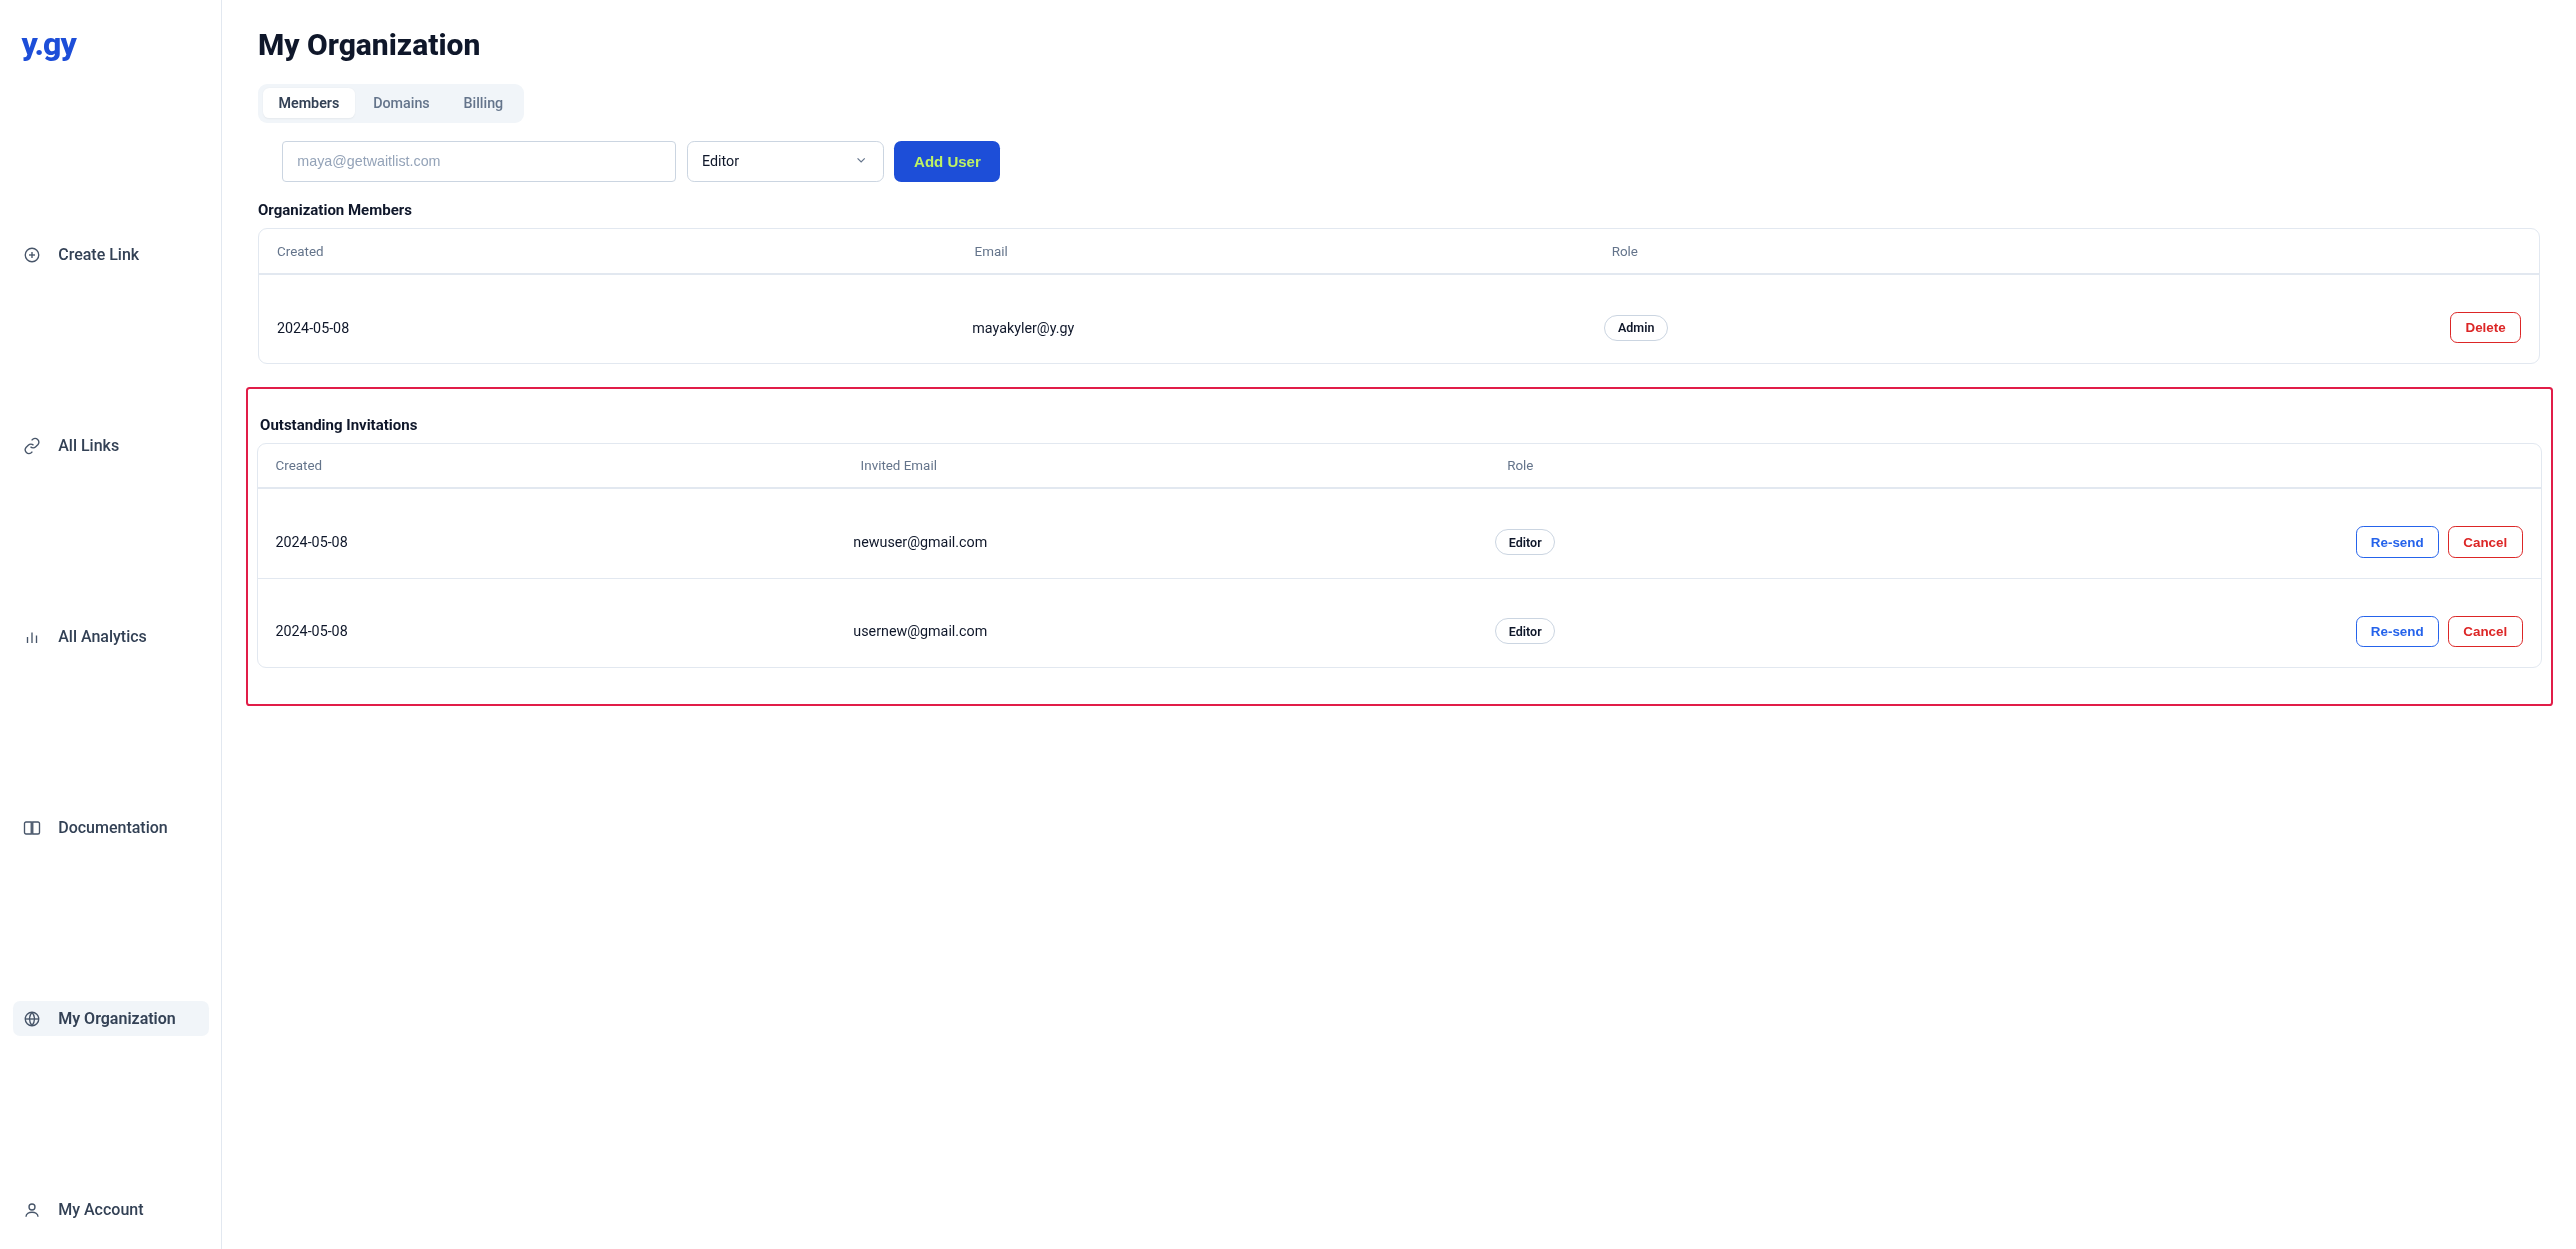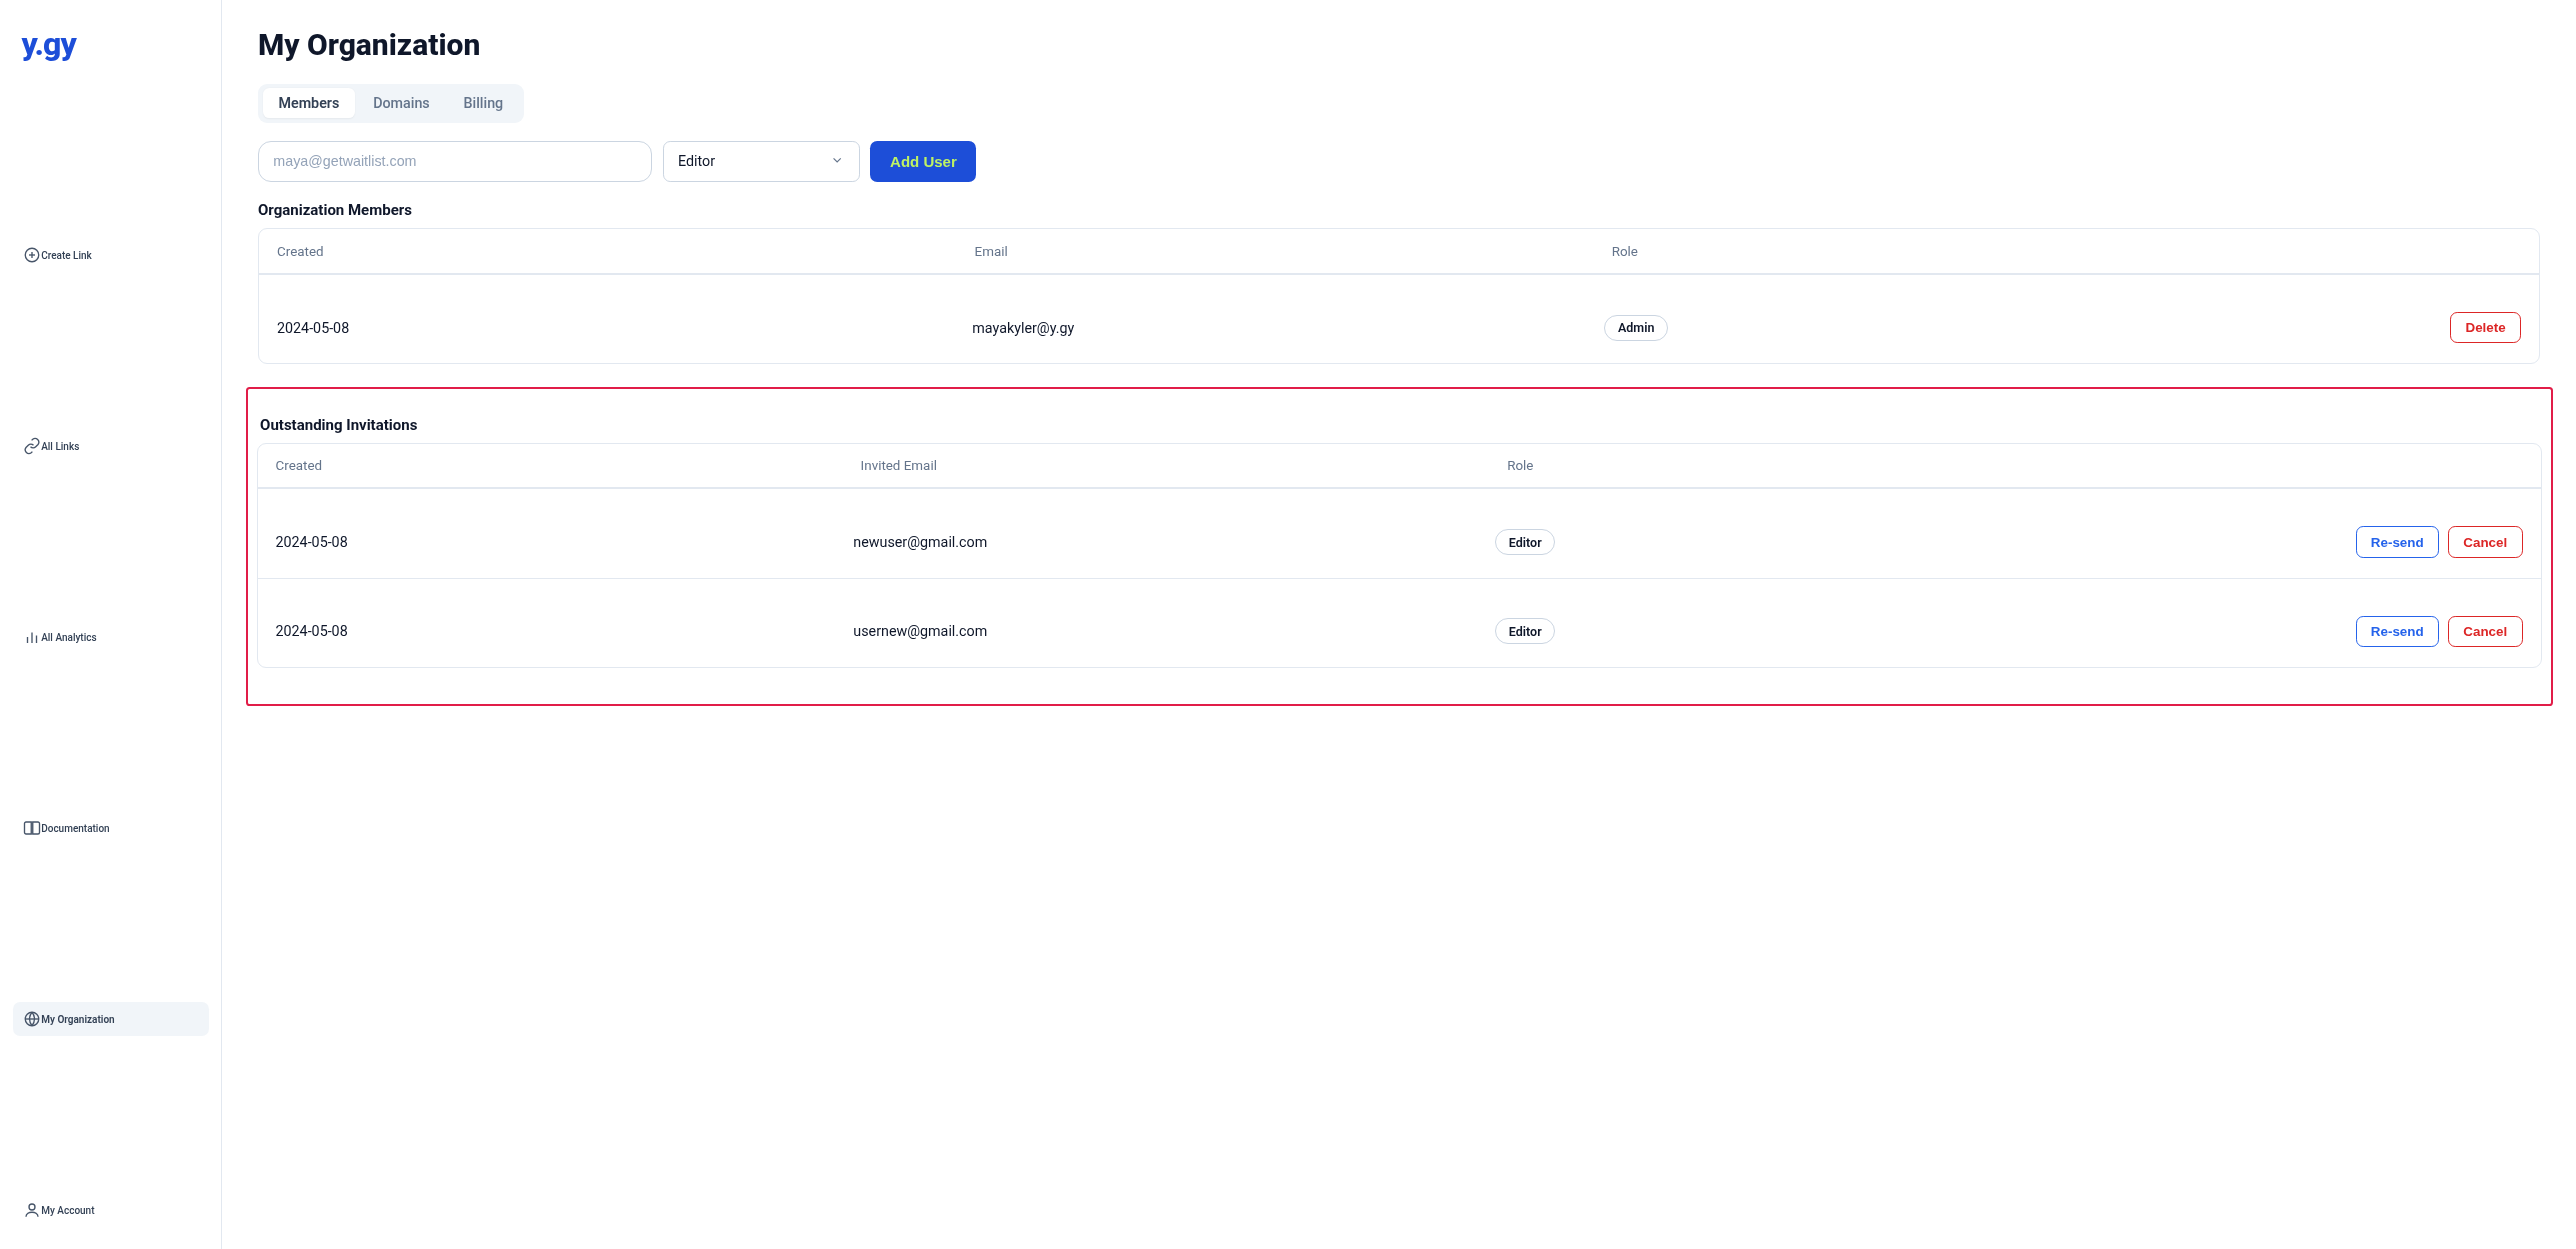--- a/index.html
+++ b/index.html
@@ -22,25 +22,25 @@
 .logo {
   font-weight: 800;
   font-size: 32px;
   color: #1d4ed8;
   padding: 3.6px 9px 18px 9px;
   letter-spacing: -0.9px;
 }
 .nav-item {
   display: flex;
   align-items: center;
-  gap: 0;
+  gap: 17px;
   padding: 8px 10.7px;
   border-radius: 7.2px;
   color: #334155;
-  font-size: 10px;
+  font-size: 16px;
   cursor: pointer;
   font-weight: 500;
 }
 .nav-item.active { background: #f1f5f9; font-weight: 600; }
 .nav-icon { width: 18px; height: 18px; display:flex; align-items:center; justify-content:center; color:#475569; flex-shrink:0; }
 .nav-icon svg { width: 18px; height: 18px; stroke: currentColor; fill:none; stroke-width:1.8; }
 .main { flex:1; padding: 27px 36px; }
 h1.page-title { font-size: 30px; font-weight: 800; color:#0f172a; margin-bottom: 21.5px; }
 .tabs {
   display:inline-flex;
@@ -57,23 +57,24 @@
   color:#64748b;
   cursor:pointer;
   font-weight:500;
 }
 .tab.active { background:#fff; color:#334155; box-shadow:0 0.9px 1.8px rgba(0,0,0,0.05); font-weight:600;}
 .add-row { display:flex; gap:10.7px; align-items:stretch; margin-bottom:19.7px; }
 .email-input {
   width: 394px;
   padding:10.7px 14.3px;
   border:0.9px solid #cbd5e1;
-  border-radius:13px;
+  border-radius:4px;
   font-size:14.3px;
   color:#737373;
+  margin-left:24px;
 }
 .email-input::placeholder { color:#94a3b8; }
 .role-select {
   position:relative;
   width: 197px;
   padding:10.7px 14.3px;
   border:0.9px solid #cbd5e1;
   border-radius:7.2px;
   font-size:14.3px;
   color:#0f172a;

